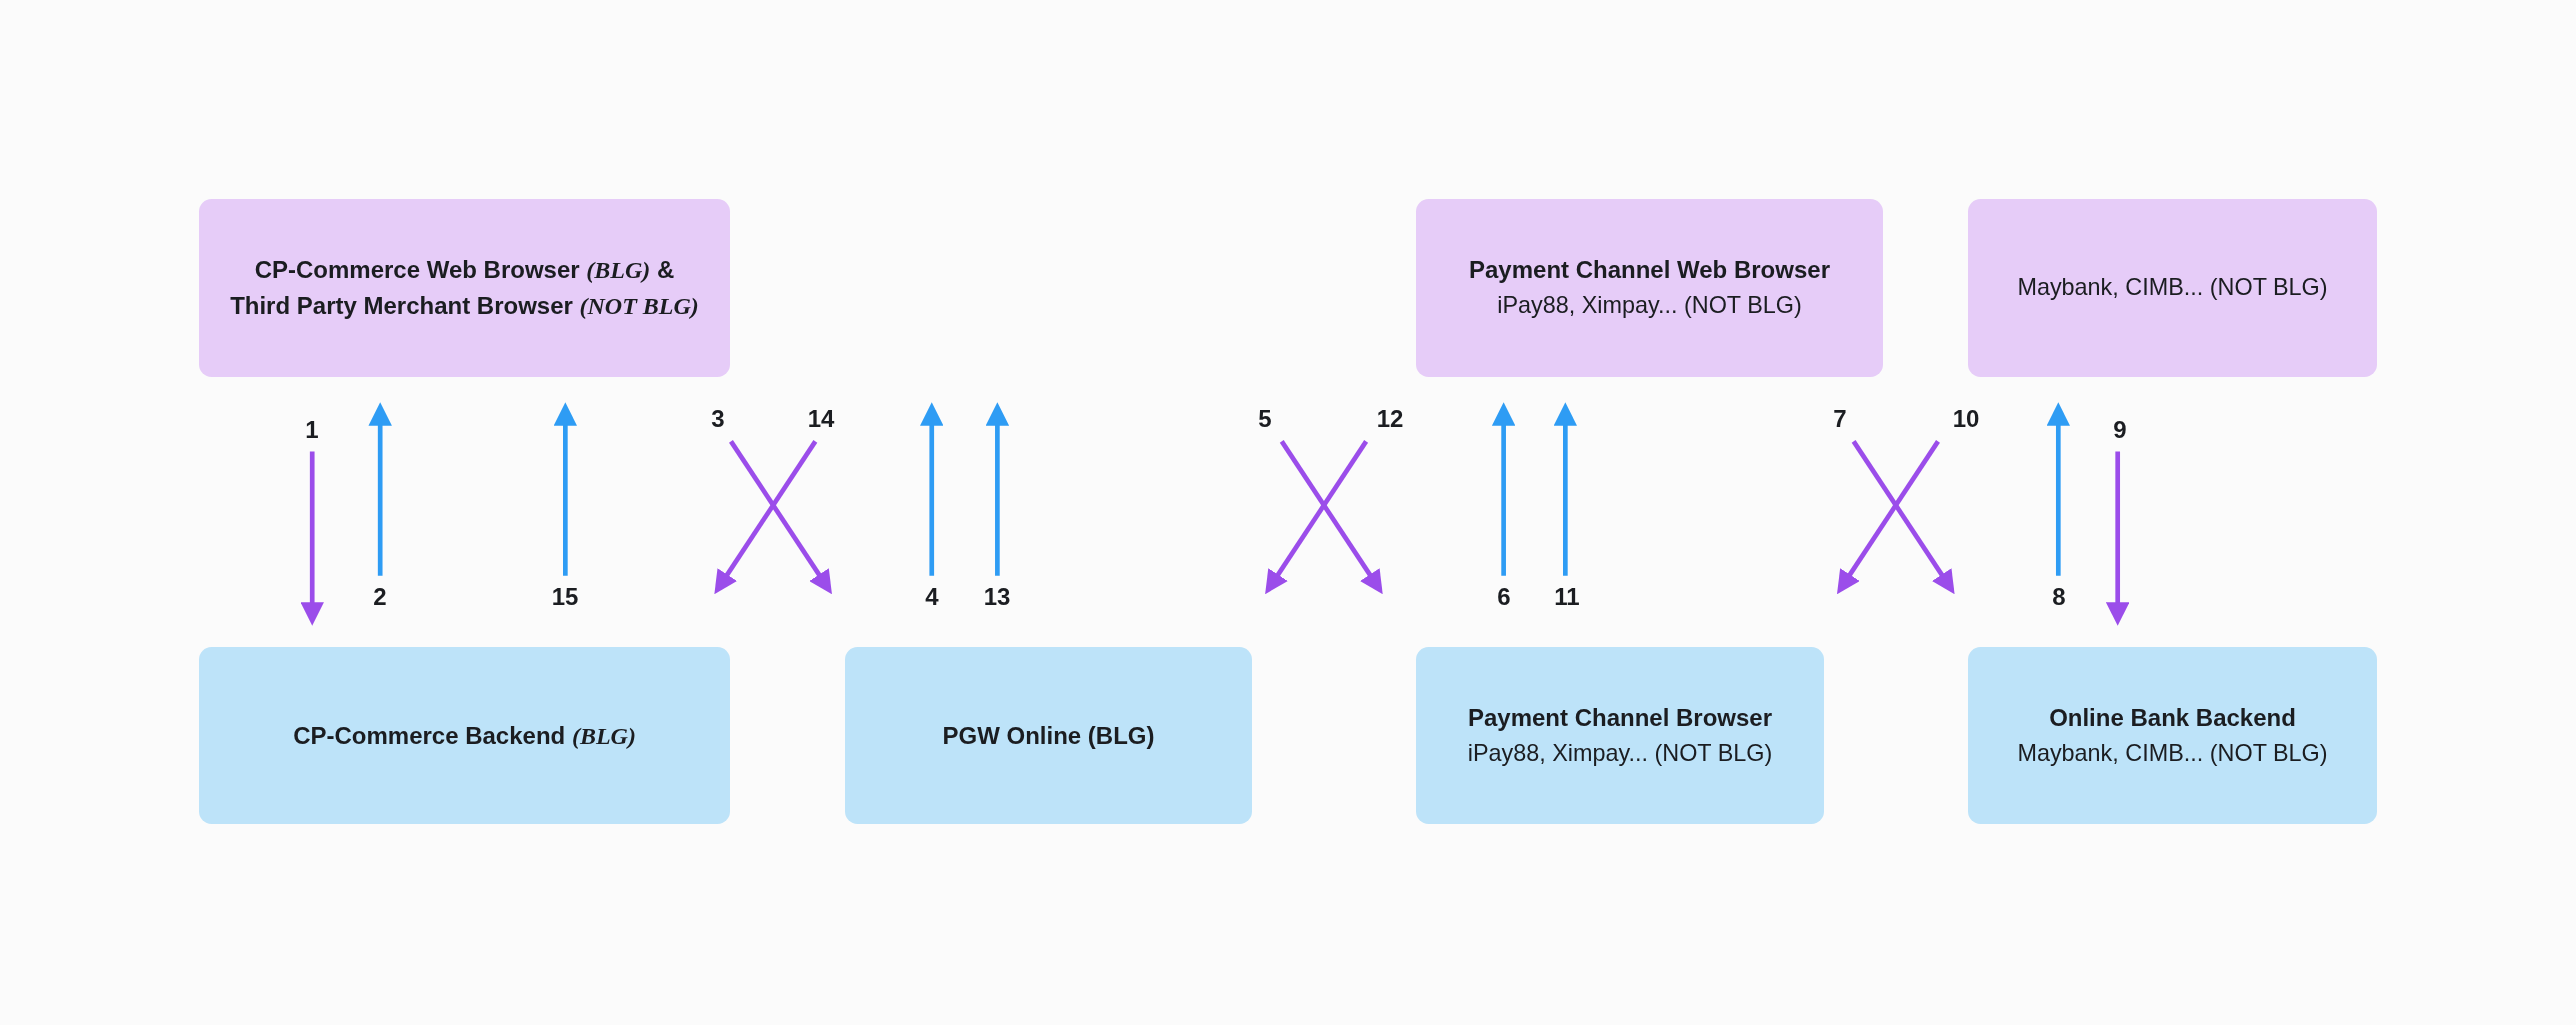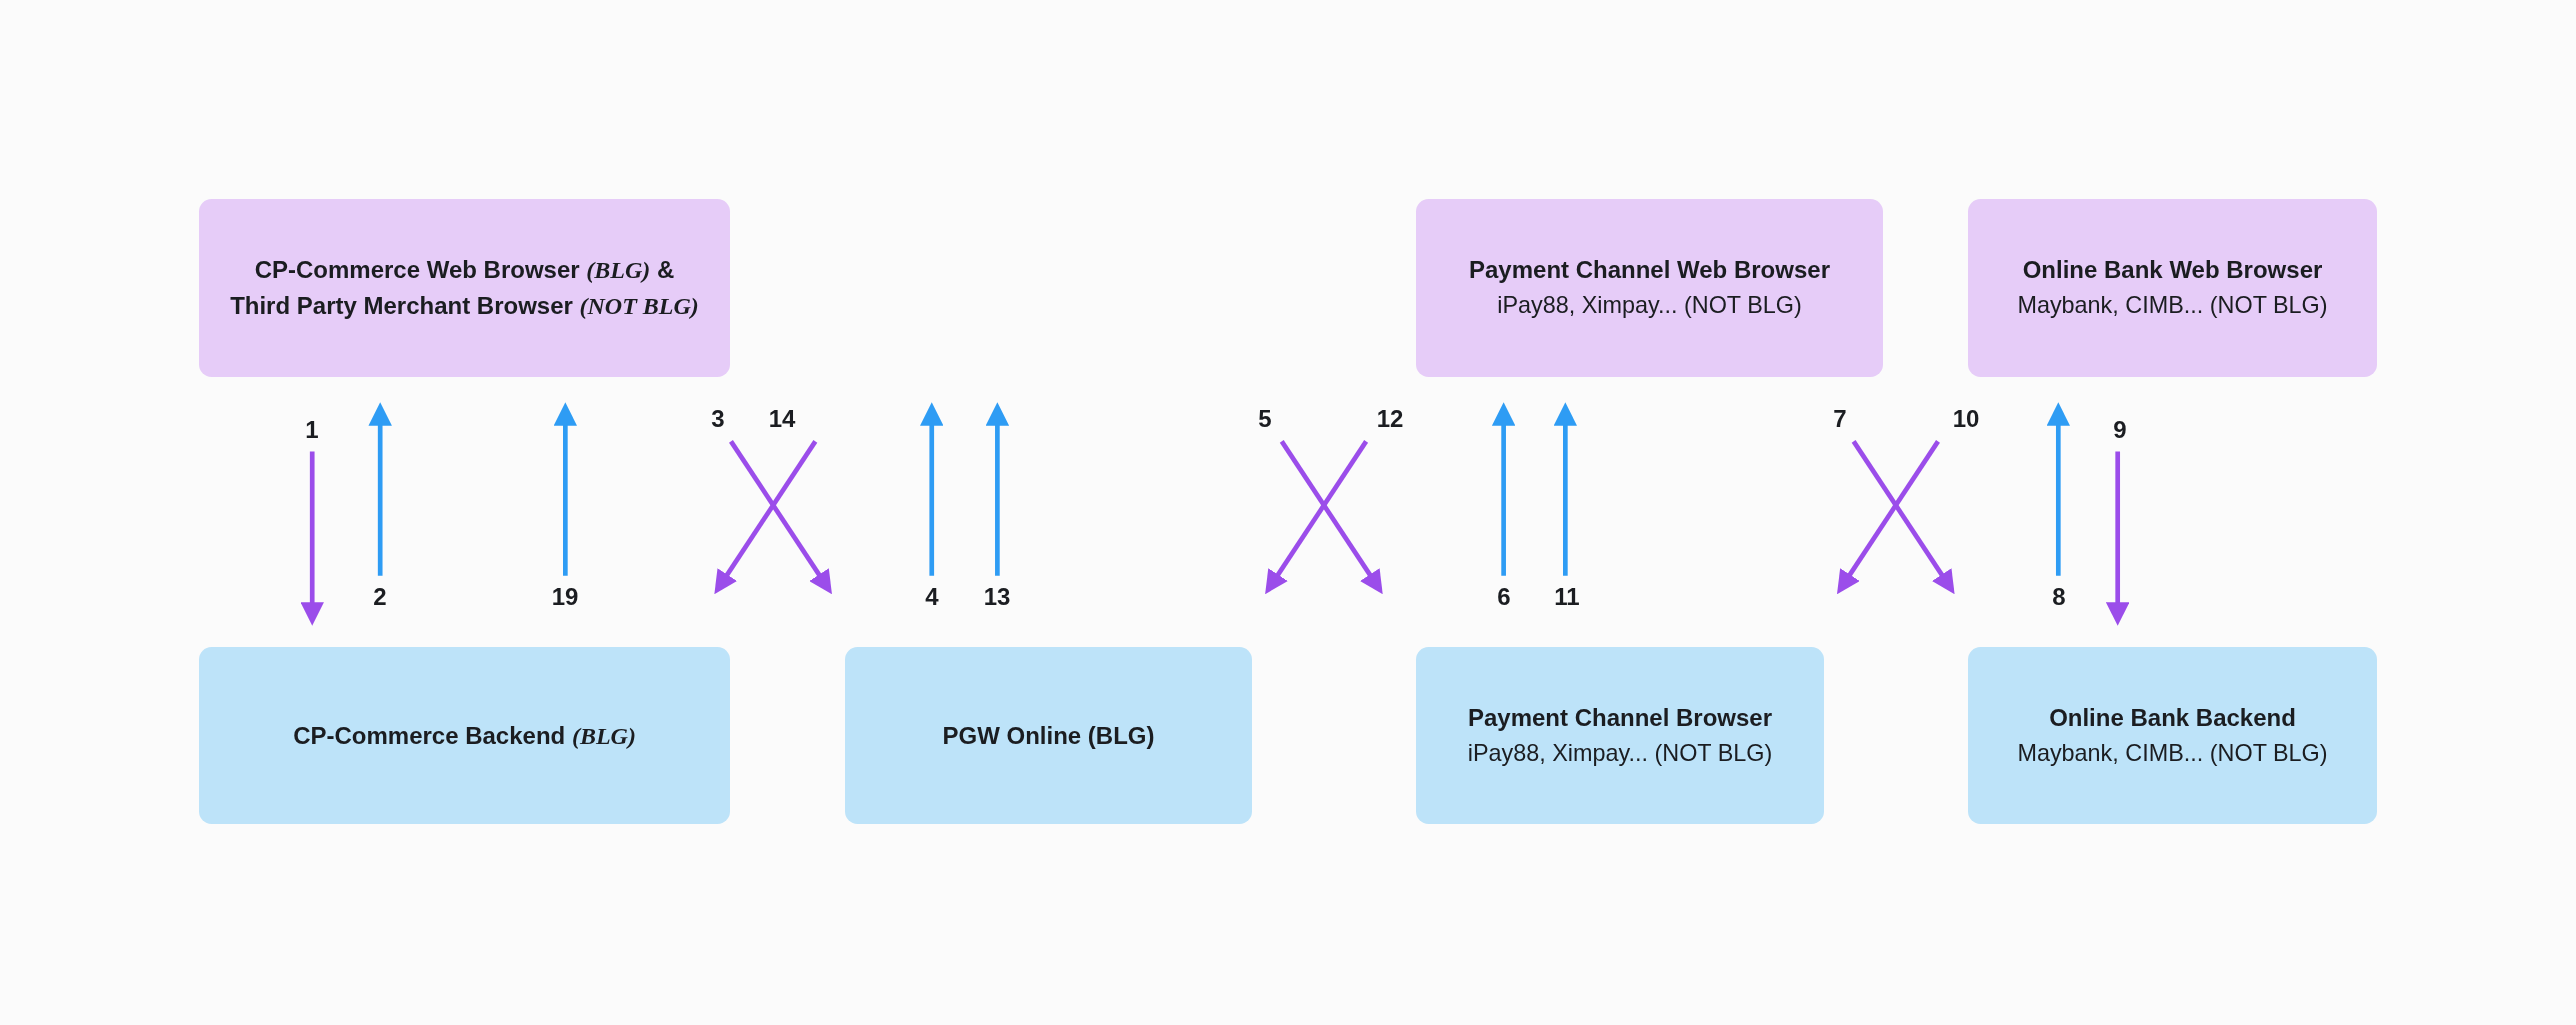--- a/index.html
+++ b/index.html
@@ -100,21 +100,20 @@
     <div class="box-title"><span>CP-Commerce Web Browser </span><span class="italic">(BLG)</span><span> &amp; Third Party Merchant Browser </span><span class="italic">(NOT BLG)</span></div>
   </div>
 
 
   <div class="box purple-box" style="left:1416px; top:199px; width:467px; height:178px">
     <div class="box-title"><span>Payment Channel Web Browser</span></div>
     <div class="box-subtitle">iPay88, Ximpay... (NOT BLG)</div>
   </div>
 
   <div class="box purple-box" style="left:1968px; top:199px; width:409px; height:178px">
-    <div class="box-title"><span>Online Bank Web Browser</span></div>
     <div class="box-subtitle">Maybank, CIMB... (NOT BLG)</div>
   </div>
 
   <div class="box blue-box" style="left:199px; top:647px; width:531px; height:177px">
     <div class="box-title"><span>CP-Commerce Backend </span><span class="italic">(BLG)</span></div>
   </div>
 
   <div class="box blue-box" style="left:845px; top:647px; width:407px; height:177px">
     <div class="box-title"><span>PGW Online (BLG)</span></div>
   </div>
@@ -135,17 +134,17 @@
   <div class="num" style="left:932px; top:585px">4</div>
   <div class="num" style="left:1265px; top:407px">5</div>
   <div class="num" style="left:1504px; top:585px">6</div>
   <div class="num" style="left:1840px; top:407px">7</div>
   <div class="num" style="left:2059px; top:585px">8</div>
   <div class="num" style="left:2120px; top:418px">9</div>
   <div class="num" style="left:1966px; top:407px">10</div>
   <div class="num" style="left:1567px; top:585px">11</div>
   <div class="num" style="left:1390px; top:407px">12</div>
   <div class="num" style="left:997px; top:585px">13</div>
-  <div class="num" style="left:782px; top:407px">14</div>
-  <div class="num" style="left:565px;  top:585px">19</div>
+  <div class="num" style="left:821px; top:407px">14</div>
+  <div class="num" style="left:565px;  top:585px">15</div>
 
 </div>
 
 
 </body></html>

